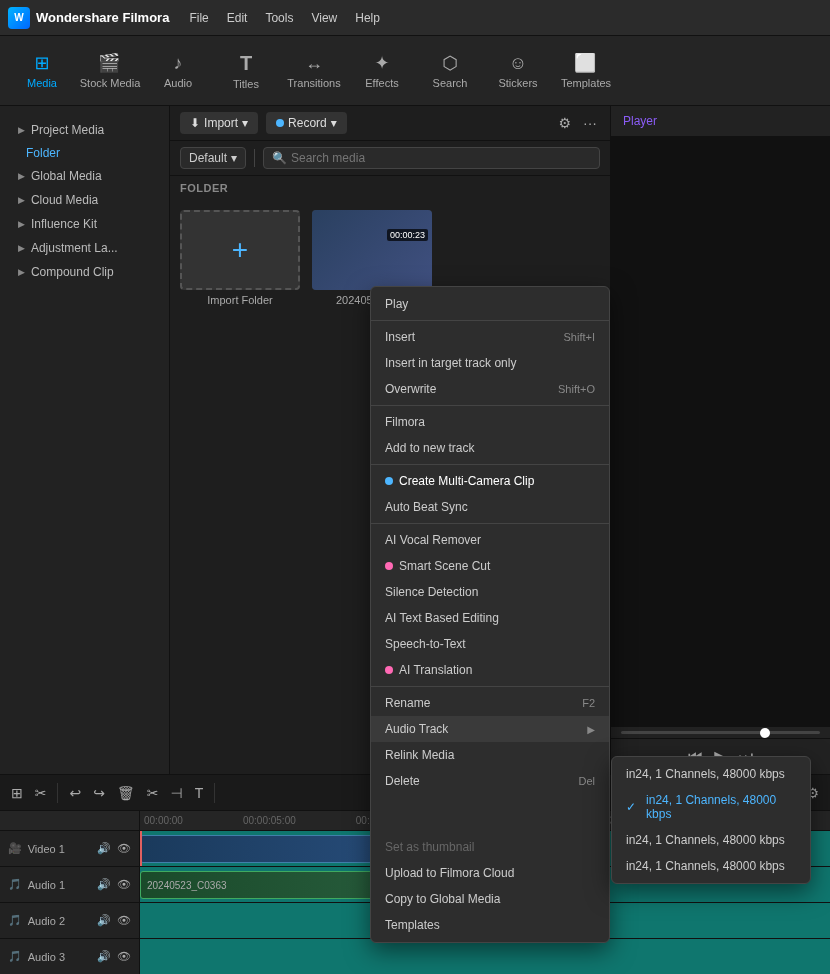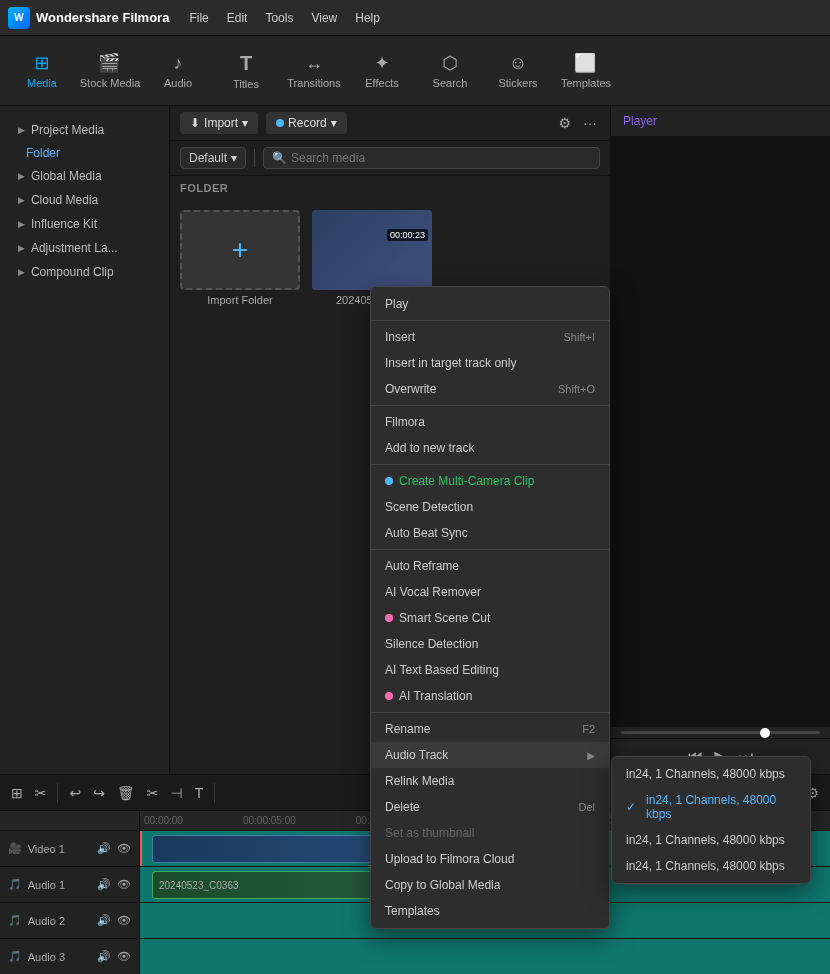--- a/index.html
+++ b/index.html
@@ -285,21 +285,21 @@
     .ctx-item {
       display: flex;
       align-items: center;
       justify-content: space-between;
       padding: 6px 14px;
       cursor: pointer;
       color: #ccc;
       font-size: 12px;
       gap: 10px;
     }
-    .ctx-item.disabled { color: #666; cursor: default; }
+    .ctx-item.disabled { color: #666; cursor: default; margin-top: 40px; }
     .ctx-shortcut { color: #888; font-size: 11px; white-space: nowrap; }
     .ctx-separator {
       height: 1px;
       background: #444;
       margin: 3px 0;
     }
     .ctx-item-label { display: flex; align-items: center; gap: 6px; }
     .ctx-dot {
       width: 8px; height: 8px;
       border-radius: 50%;
@@ -461,21 +461,21 @@
       border-bottom: 1px solid #111;
       position: relative;
       display: flex;
       align-items: center;
     }
     .track-clip {
       position: absolute;
       height: 28px;
       border-radius: 3px;
       top: 4px;
-      left: 12px;
+      left: 0;
     }
     .clip-video {
       width: 320px;
       background: linear-gradient(90deg, #1a3a5c, #2a5080);
       border: 1px solid #4080aa;
     }
     .clip-audio {
       width: 320px;
       background: linear-gradient(90deg, #1a4a2a, #2a6040);
       border: 1px solid #40aa60;
@@ -655,47 +655,44 @@
         <div class="ctx-item">
           <span>Filmora</span>
         </div>
         <div class="ctx-item">
           <span>Add to new track</span>
         </div>
         <div class="ctx-separator"></div>
         <div class="ctx-item">
           <span class="ctx-item-label">
             <span class="ctx-dot ctx-dot-blue"></span>
-            <span style="color:#22c55e;">Create Multi-Camera Clip</span>
+            <span style="color:#ffffff;">Create Multi-Camera Clip</span>
           </span>
         </div>
         <div class="ctx-item">
-          <span>Scene Detection</span>
-        </div>
-        <div class="ctx-item">
           <span>Auto Beat Sync</span>
         </div>
         <div class="ctx-separator"></div>
-        <div class="ctx-item">
-          <span>Auto Reframe</span>
-        </div>
         <div class="ctx-item">
           <span>AI Vocal Remover</span>
         </div>
         <div class="ctx-item">
           <span class="ctx-item-label">
             <span class="ctx-dot ctx-dot-pink"></span>
             <span>Smart Scene Cut</span>
           </span>
         </div>
         <div class="ctx-item">
           <span>Silence Detection</span>
         </div>
         <div class="ctx-item">
           <span>AI Text Based Editing</span>
+        </div>
+        <div class="ctx-item">
+          <span>Speech-to-Text</span>
         </div>
         <div class="ctx-item">
           <span class="ctx-item-label">
             <span class="ctx-dot ctx-dot-pink"></span>
             <span>AI Translation</span>
           </span>
         </div>
         <div class="ctx-separator"></div>
         <div class="ctx-item">
           <span>Rename</span>

